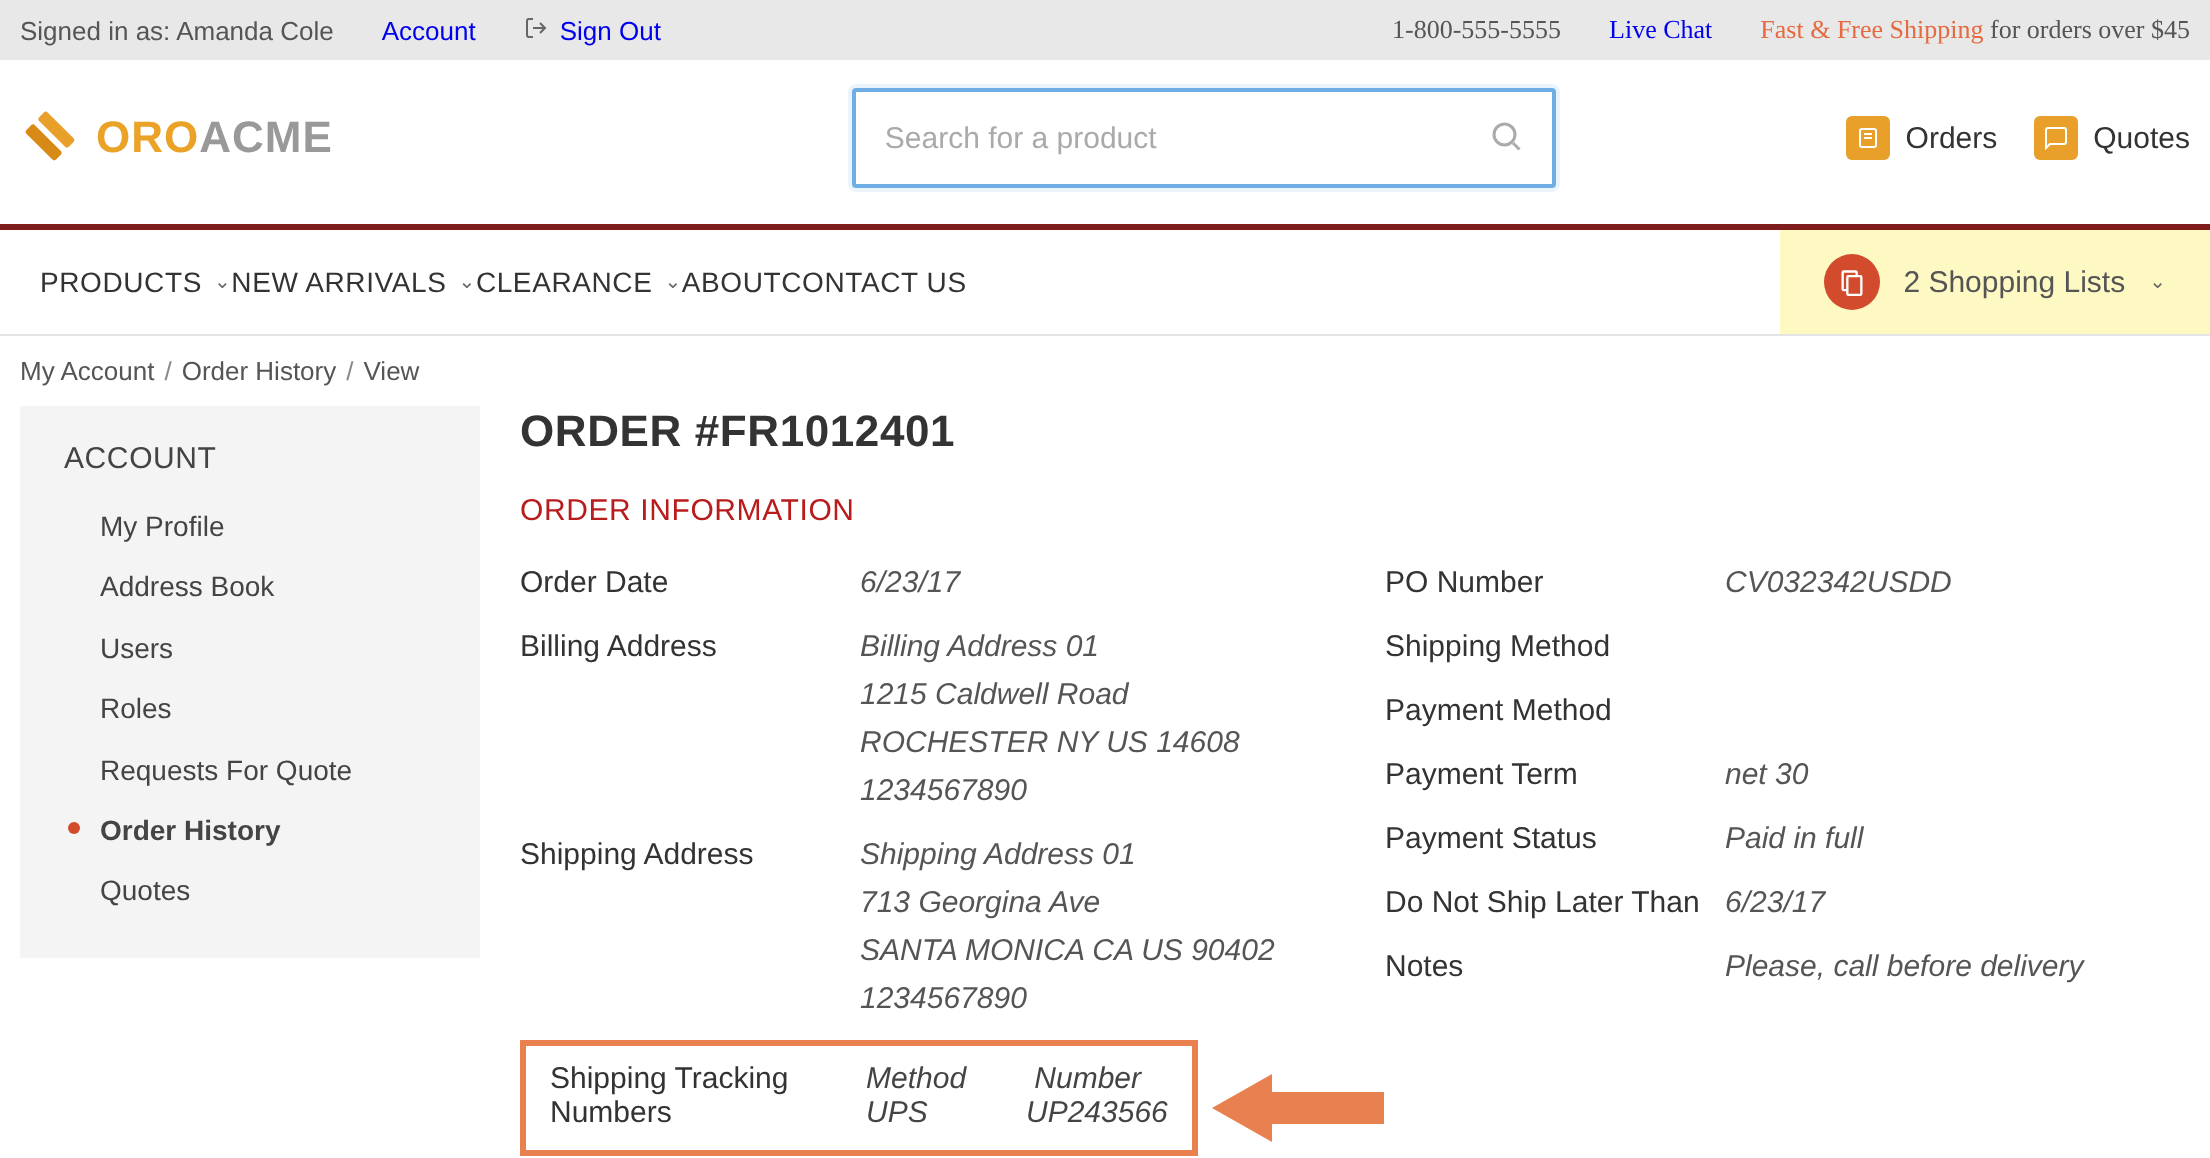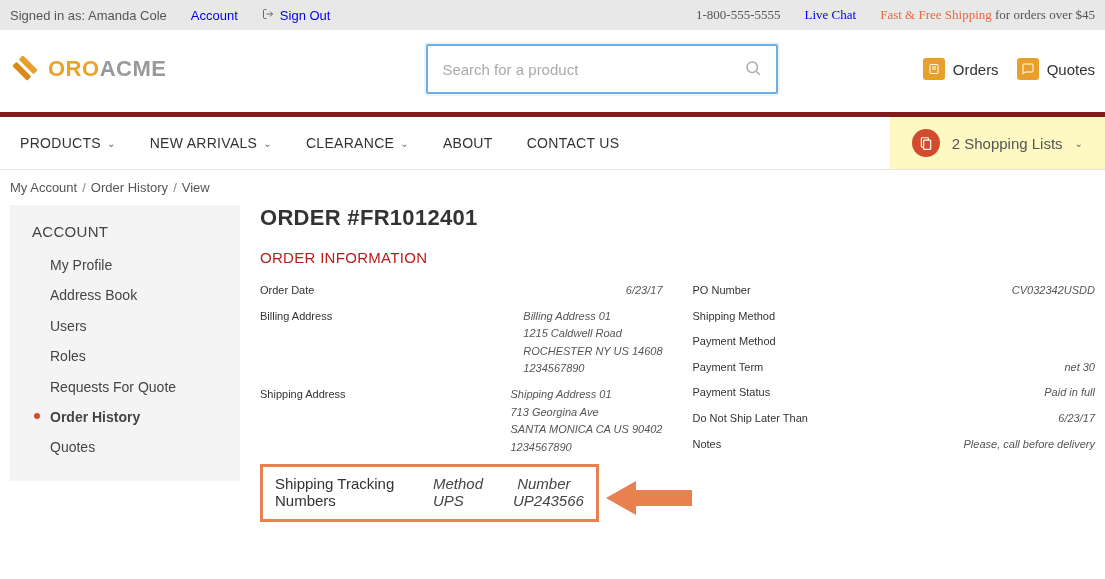--- a/index.html
+++ b/index.html
@@ -6,41 +6,41 @@
 body { font-family: "Segoe UI", -apple-system, "Helvetica Neue", Arial, sans-serif; font-size: 14px; color: #333; background: #fff; width: 1105px; }
 a { text-decoration: none; }
 
 .topbar { background: #e8e8e8; height: 30px; display: flex; align-items: center; padding: 0 10px; font-size: 13px; color: #555; }
 .topbar .left { display: flex; gap: 24px; align-items: center; }
 .topbar .right { margin-left: auto; display: flex; gap: 24px; align-items: center; font-family: Liberation Serif, serif; }
 .topbar .promo-free { color: #e56a3f; }
 .topbar .promo-rest { color: #555; }
 .signout { display: inline-flex; align-items: center; gap: 6px; }
 
-.header { display: flex; align-items: center; padding: 14px 10px 18px; border-bottom: 5px solid #7f1d1d; }
+.header { display: flex; align-items: center; padding: 14px 10px 18px; border-bottom: 3px solid #7f1d1d; }
 .logo { display: flex; align-items: center; gap: 8px; }
 .logo-mark svg { width: 30px; height: 30px; }
 .logo-text { font-size: 22px; font-weight: 600; letter-spacing: .5px; }
 .logo-oro { color: #eaa227; }
 .logo-acme { color: #999; }
 
 .search-wrap { flex: 0 0 auto; margin-left: 260px; }
 .search { width: 352px; height: 50px; border: 2px solid #6faee4; border-radius: 2px; display: flex; align-items: center; padding: 0 14px; box-shadow: 0 0 0 2px rgba(120,180,230,.15); }
 .search input { border: none; outline: none; flex: 1; font-size: 15px; color: #444; background: transparent; }
 .search input::placeholder { color: #aaa; }
 .search .mag { color: #aaa; }
 
 .header-links { margin-left: auto; display: flex; gap: 18px; align-items: center; }
 .hlink { display: inline-flex; align-items: center; gap: 8px; color: #333; font-size: 15px; }
 .hbadge { width: 22px; height: 22px; border-radius: 3px; display: inline-flex; align-items: center; justify-content: center; color: #fff; font-weight: bold; }
 .hbadge.orange { background: #e8a02b; }
 .hbadge.red { background: #d24b2c; }
 
 .navbar { display: flex; align-items: center; border-bottom: 1px solid #e5e5e5; }
-.navmain { display: flex; gap: 34px; padding: 0 20px; align-items: center; }
+.navmain { display: flex; padding: 0 20px; align-items: center; }
 .nav-item { padding: 18px 0; color: #333; font-size: 14px; letter-spacing: .3px; display: inline-flex; align-items: center; gap: 6px; }
 .chev { font-size: 10px; color: #666; }
 .shoplist { margin-left: auto; background: #fef9c3; padding: 12px 22px; display: flex; align-items: center; gap: 12px; color: #555; font-size: 15px; }
 .shoplist .circ { width: 28px; height: 28px; border-radius: 50%; background: #d24b2c; display: inline-flex; align-items: center; justify-content: center; color: #fff; }
 
 .breadcrumb { padding: 10px; font-size: 13px; color: #555; }
 .breadcrumb .sep { margin: 0 5px; color: #888; }
 
 .page { display: flex; padding: 0 10px 30px; gap: 20px; }
 
@@ -50,21 +50,21 @@
 .side-list li { padding: 4px 22px 4px 40px; font-size: 14px; color: #444; line-height: 1.6; position: relative; }
 .side-list li.active { font-weight: 600; }
 .side-list li.active::before { content: ""; width: 6px; height: 6px; border-radius: 50%; background: #d24b2c; position: absolute; left: 24px; top: 11px; }
 
 .main { flex: 1; }
 .order-title { font-size: 22px; color: #333; margin-bottom: 18px; letter-spacing: .3px; }
 .section-title { font-size: 15px; color: #b91c1c; margin-bottom: 12px; letter-spacing: .3px; }
 
 .info-cols { display: flex; gap: 30px; }
 .info-col { flex: 1; }
-.info-row { display: flex; padding: 4px 0; font-size: 11px; line-height: 1.6; justify-content: space-between; }
+.info-row { display: flex; padding: 4px 0; font-size: 15px; line-height: 1.6; }
 .info-label { width: 170px; color: #333; flex-shrink: 0; }
 .info-val { color: #555; font-style: italic; white-space: pre-line; }
 
 .tracking-box { border: 3px solid #e8804f; padding: 8px 12px 10px; margin-top: 4px; display: inline-block; min-width: 320px; position: relative; }
 .tracking-flex { display: flex; }
 .tracking-label { width: 158px; font-size: 15px; color: #333; }
 .tracking-table { font-size: 15px; color: #444; }
 .tracking-table .th { font-style: italic; display: inline-block; }
 .tracking-table .tc.method { width: 80px; display: inline-block; }
 .tracking-table .tc.num { display: inline-block; }

